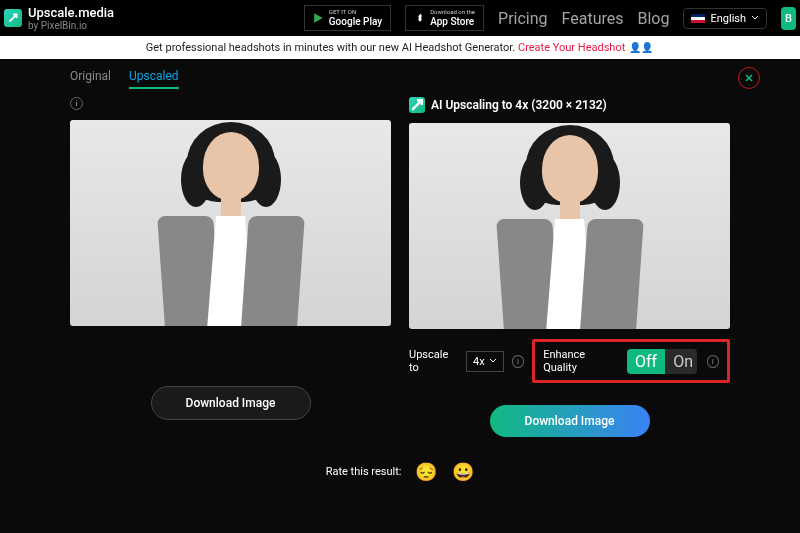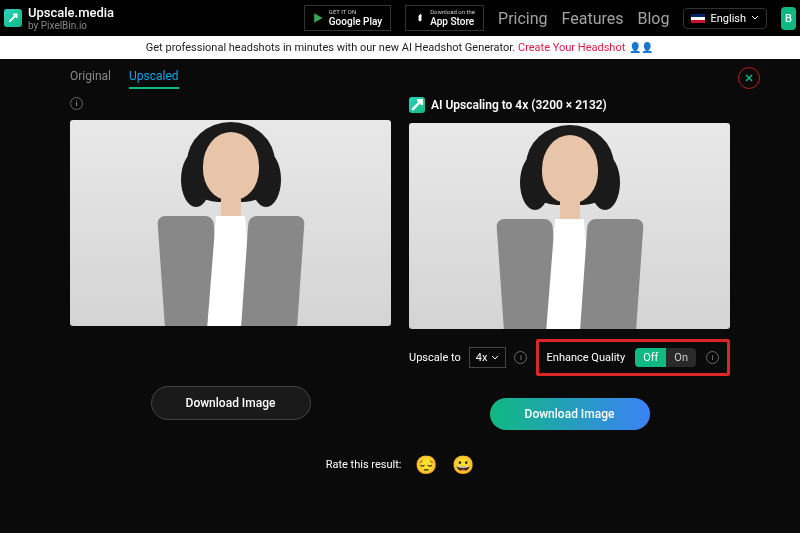--- a/index.html
+++ b/index.html
@@ -41,21 +41,21 @@
 .hair::after{width:30px;height:55px;right:-6px;top:30px}
 .neck{width:20px;height:20px;background:#e8c5a8;margin:-4px auto 0}
 .torso{width:140px;height:110px;margin:0 auto;position:relative}
 .jacket-l,.jacket-r{position:absolute;top:0;width:56px;height:110px;background:#888;border-radius:8px 8px 0 0}
 .jacket-l{left:0;transform:skewX(4deg)}
 .jacket-r{right:0;transform:skewX(-4deg)}
 .shirt{position:absolute;left:50%;top:0;transform:translateX(-50%);width:58px;height:110px;background:#fff;clip-path:polygon(25% 0,75% 0,90% 100%,10% 100%)}
 .controls{margin-top:10px;display:flex;align-items:center;gap:8px;font-size:11px}
 .select{border:1px solid #444;border-radius:0;padding:3px 6px;display:flex;align-items:center;gap:4px;cursor:pointer}
 .enhance-box{border:3px solid #dc2626;border-radius:2px;padding:6px 8px;display:flex;align-items:center;gap:10px;margin-left:auto}
-.toggle{display:flex;border-radius:4px;overflow:hidden;font-size:11px}
+.toggle{display:flex;border-radius:4px;overflow:hidden;font-size:16px}
 .toggle span{padding:3px 8px;cursor:pointer}
 .tgl-off{background:#10b981;color:#fff}
 .tgl-on{background:#2a2a2a;color:#ccc}
 .dl-btn{display:block;margin:22px auto 0;padding:9px 28px;font-size:12px;font-weight:500;border-radius:20px;cursor:pointer;text-align:center;width:160px}
 .dl-dark{background:#1a1a1a;border:1px solid #444;color:#fff}
 .dl-grad{background:linear-gradient(90deg,#10b981,#3b82f6);color:#fff}
 .col-left .dl-btn{margin-top:60px}
 .rate{text-align:center;margin-top:24px;font-size:11px;display:flex;align-items:center;justify-content:center;gap:14px}
 .emoji{font-size:18px;cursor:pointer}
 </style>

